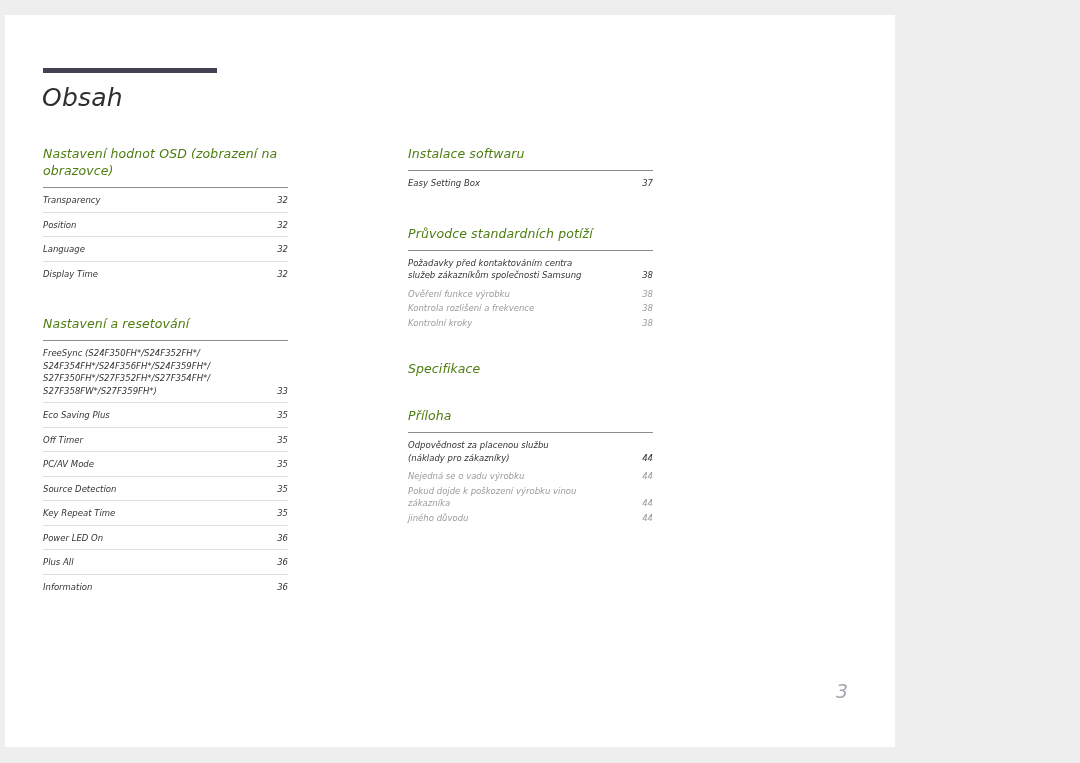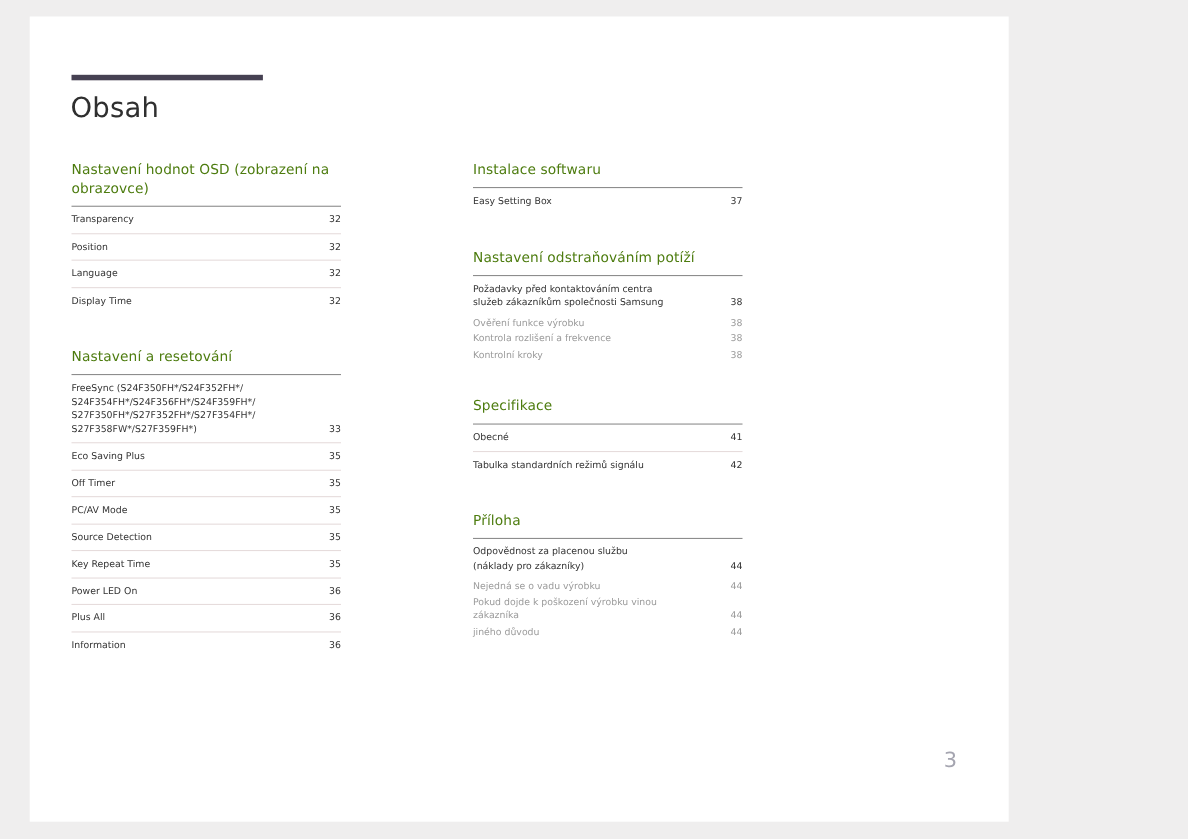--- a/index.html
+++ b/index.html
@@ -4,23 +4,24 @@
 <style>
   * { margin:0; padding:0; box-sizing:border-box; }
   html, body {
     width:1080px; height:763px;
     background:#efeeee;
     font-family:"DejaVu Sans", sans-serif;
     overflow:hidden;
   }
   .page {
     position:absolute;
-    left:27px; top:15px;
+    left:5px; top:15px;
     width:890px; height:732px;
     background:#ffffff;
+    font-style:italic;
   }
   .page-title-bar {
     position:absolute;
     left:38px; top:53px;
     width:174px; height:5px;
     background:#464152;
   }
   .page-title {
     position:absolute;
     left:37px; top:68px;
@@ -171,21 +172,21 @@
         <div class="section">
           <div class="section-heading">Instalace softwaru</div>
           <div class="entries">
             <div class="entry">
               <span class="entry-label">Easy Setting Box</span>
               <span class="entry-page">37</span>
             </div>
           </div>
         </div>
         <div class="section">
-          <div class="section-heading">Nastavení odstraňováním potíží</div>
+          <div class="section-heading">Průvodce standardních potíží</div>
           <div class="entries">
             <div class="entry">
               <span class="entry-label">Požadavky před kontaktováním centra
 služeb zákazníkům společnosti Samsung</span>
               <span class="entry-page">38</span>
             </div>
             <div class="entry sub">
               <span class="entry-label">Ověření funkce výrobku</span>
               <span class="entry-page">38</span>
             </div>
@@ -194,30 +195,20 @@
               <span class="entry-page">38</span>
             </div>
             <div class="entry sub">
               <span class="entry-label">Kontrolní kroky</span>
               <span class="entry-page">38</span>
             </div>
           </div>
         </div>
         <div class="section">
           <div class="section-heading">Specifikace</div>
-          <div class="entries">
-            <div class="entry">
-              <span class="entry-label">Obecné</span>
-              <span class="entry-page">41</span>
-            </div>
-            <div class="entry">
-              <span class="entry-label">Tabulka standardních režimů signálu</span>
-              <span class="entry-page">42</span>
-            </div>
-          </div>
         </div>
         <div class="section">
           <div class="section-heading">Příloha</div>
           <div class="entries">
             <div class="entry">
               <span class="entry-label">Odpovědnost za placenou službu
 (náklady pro zákazníky)</span>
               <span class="entry-page">44</span>
             </div>
             <div class="entry sub">

